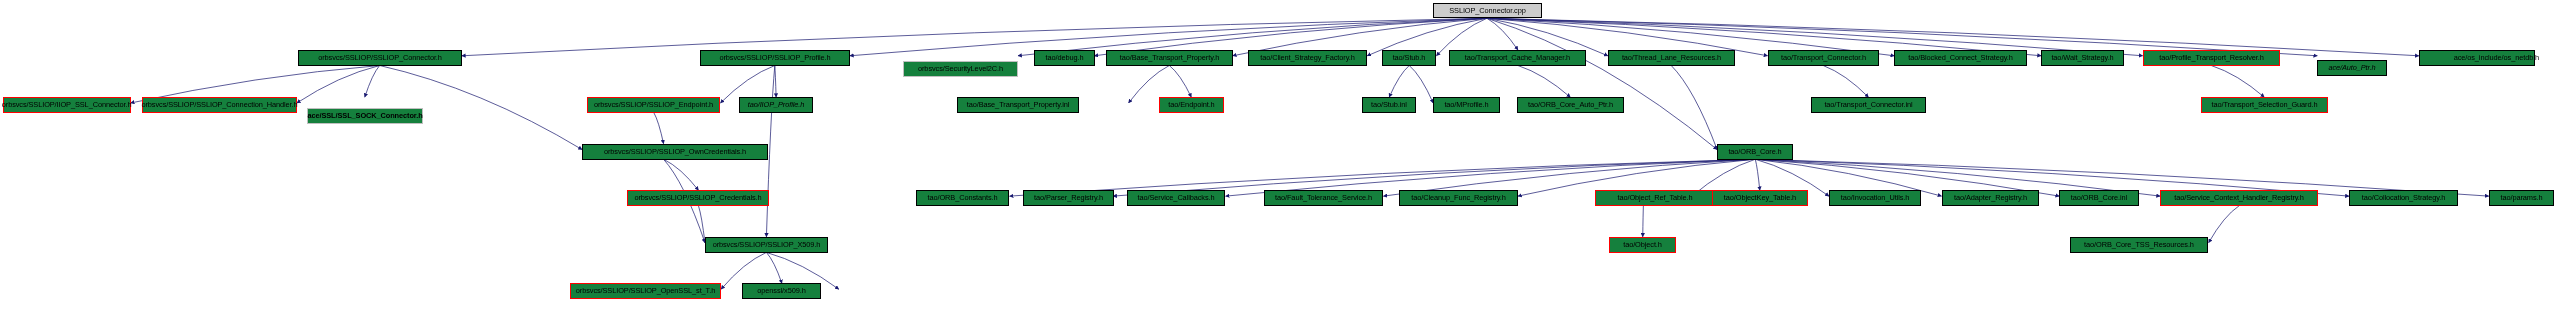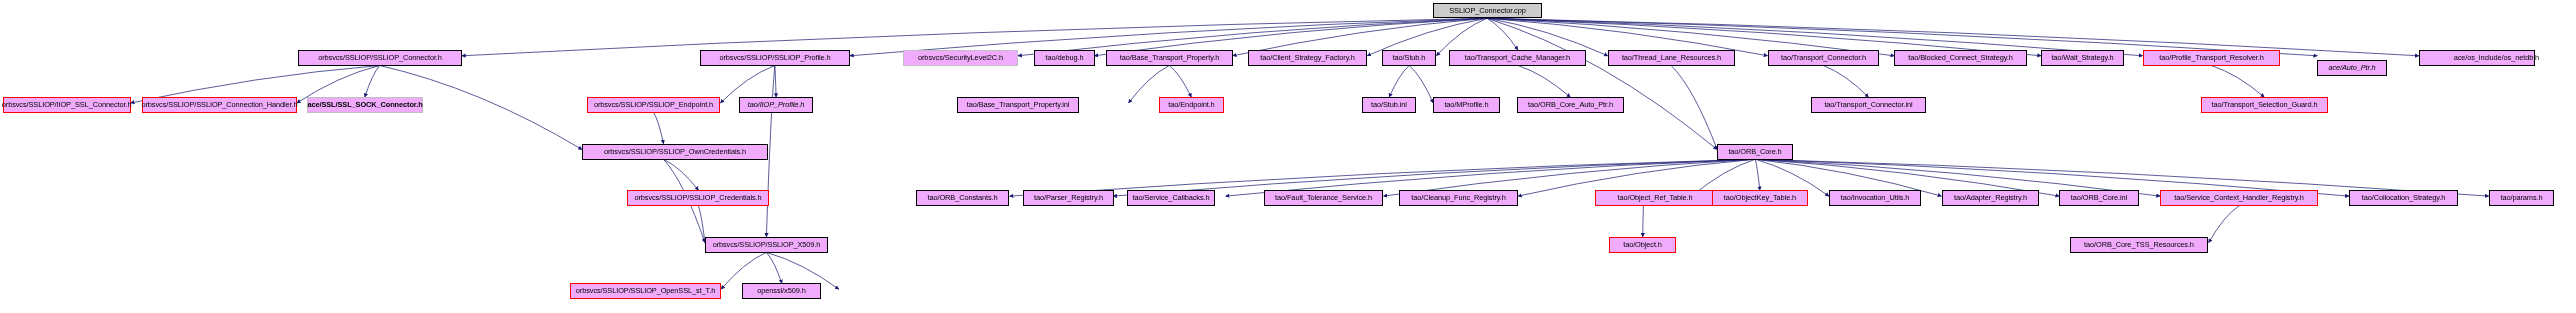--- a/index.html
+++ b/index.html
@@ -1,24 +1,24 @@
 <!DOCTYPE html>
 <html style="font-size:10.3px"><head>
 <meta charset="utf-8">
 <style>
   html,body{margin:0;padding:0;background:#ffffff;}
   #graph{position:relative;width:2576px;height:314px;background:#ffffff;
          font-family:"Liberation Sans", sans-serif;overflow:hidden;}
-  .node{position:absolute;box-sizing:border-box;background:#f0abfc;
+  .node{position:absolute;box-sizing:border-box;background:#15803d;
         border:0.6px solid #000000;display:flex;align-items:center;
         justify-content:center;white-space:nowrap;color:#000000;
         font-size:7.4px;letter-spacing:-0.1px;height:15.5px;padding:0 3.2px;}
   .node.root{background:#cccccc;border:0.6px solid #000000;}
   .node.red{border:0.6px solid #ff0000;}
-  .node.gray{border:0.6px solid #c0c0c0;}
+  .node.gray{border:0.6px solid #c0c0c0;margin-top:11px;}
   #edges{position:absolute;left:0;top:0;width:2576px;height:314px;
          pointer-events:none;}
 </style>
 </head>
 <body>
 
 <div id="graph">
   <svg id="edges" xmlns="http://www.w3.org/2000/svg" viewBox="0 0 3983 485" width="2576" height="314">
     <defs>
       <marker id="arrow" viewBox="0 0 10 10" refX="9" refY="5" markerWidth="6" markerHeight="6" orient="auto-start-reverse">
@@ -108,21 +108,21 @@
       <div class="node" style="left: 1362px; top: 97px; width: 54px;">tao/Stub.inl</div>
       <div class="node" style="left: 1433px; top: 97px; width: 67px;">tao/MProfile.h</div>
       <div class="node" style="left: 1517px; top: 97px; width: 107px;">tao/ORB_Core_Auto_Ptr.h</div>
       <div class="node" style="left: 1811px; top: 97px; width: 115px;">tao/Transport_Connector.inl</div>
       <div class="node red" style="left: 2201px; top: 97px; width: 127px;">tao/Transport_Selection_Guard.h</div>
       <div class="node" style="left: 582px; top: 144px; width: 186px;">orbsvcs/SSLIOP/SSLIOP_OwnCredentials.h</div>
       <div class="node" style="left: 1717px; top: 144px; width: 76px;">tao/ORB_Core.h</div>
       <div class="node red" style="left: 627px; top: 190px; width: 142px;">orbsvcs/SSLIOP/SSLIOP_Credentials.h</div>
       <div class="node" style="left: 916px; top: 190px; width: 93px;">tao/ORB_Constants.h</div>
       <div class="node" style="left: 1023px; top: 190px; width: 91px;">tao/Parser_Registry.h</div>
-      <div class="node" style="left: 1127px; top: 190px; width: 88px;">tao/Service_Callbacks.h</div>
+      <div class="node" style="left: 1127px; top: 190px; width: 98px;">tao/Service_Callbacks.h</div>
       <div class="node" style="left: 1264px; top: 190px; width: 119px;">tao/Fault_Tolerance_Service.h</div>
       <div class="node" style="left: 1399px; top: 190px; width: 119px;">tao/Cleanup_Func_Registry.h</div>
       <div class="node red" style="left: 1595px; top: 190px; width: 120px;">tao/Object_Ref_Table.h</div>
       <div class="node red" style="left: 1712px; top: 190px; width: 96px;">tao/ObjectKey_Table.h</div>
       <div class="node" style="left: 1829px; top: 190px; width: 92px;">tao/Invocation_Utils.h</div>
       <div class="node" style="left: 1942px; top: 190px; width: 97px;">tao/Adapter_Registry.h</div>
       <div class="node" style="left: 2059px; top: 190px; width: 80px;">tao/ORB_Core.inl</div>
       <div class="node red" style="left: 2160px; top: 190px; width: 158px;">tao/Service_Context_Handler_Registry.h</div>
       <div class="node" style="left: 2349px; top: 190px; width: 109px;">tao/Collocation_Strategy.h</div>
       <div class="node" style="left: 2489px; top: 190px; width: 65px;">tao/params.h</div>

